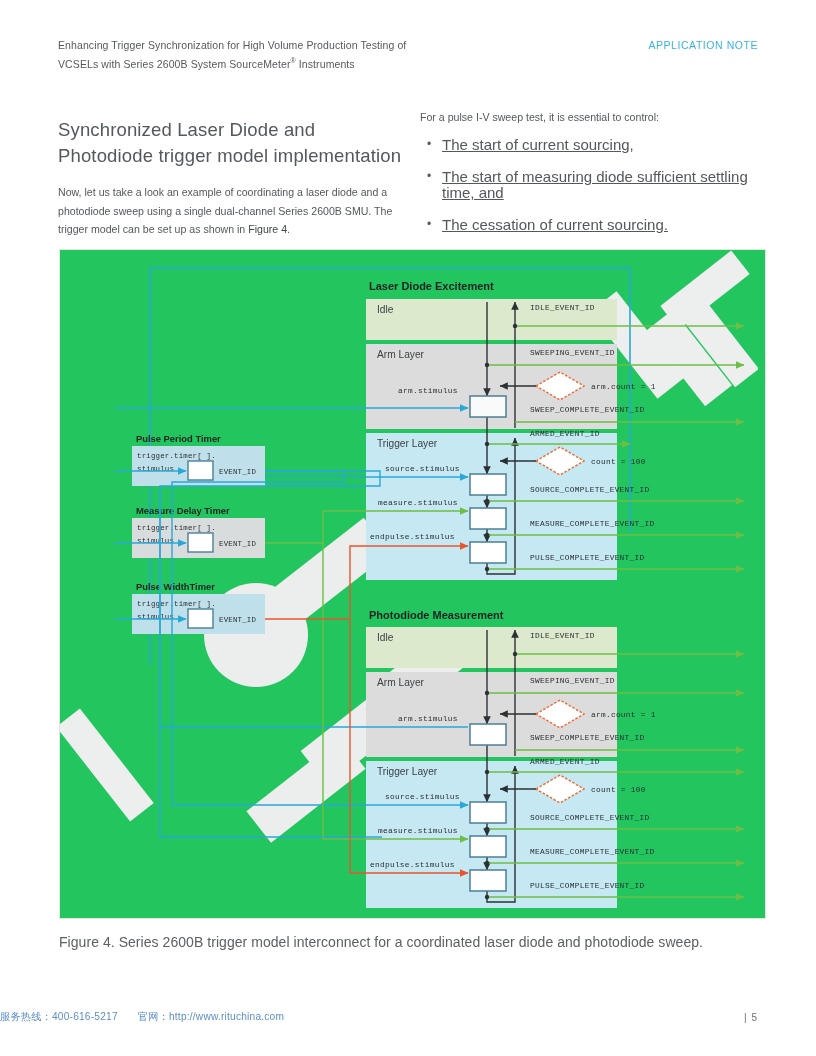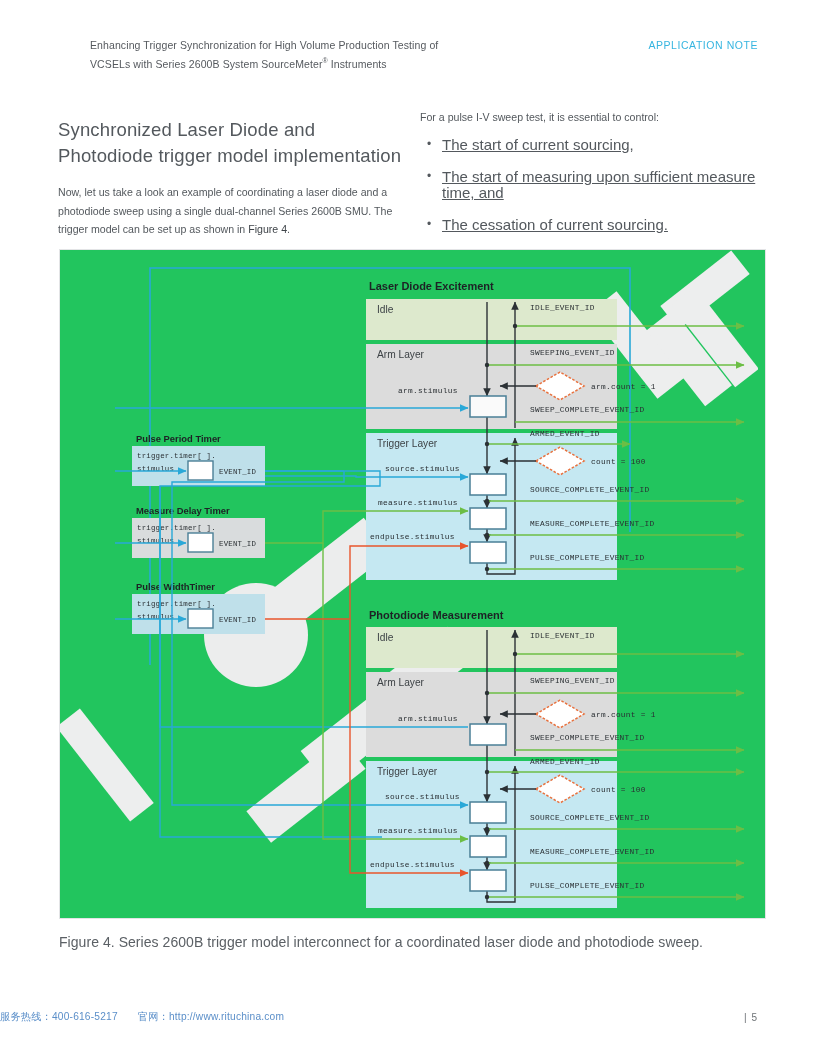--- a/index.html
+++ b/index.html
@@ -13,21 +13,21 @@
     overflow: hidden;
   }
 
   
   .page-header {
     position: absolute; left: 58px; top: 38px; right: 58px;
     display: flex; justify-content: space-between; align-items: flex-start;
   }
   .header-title {
     font-size: 10.5px; line-height: 15px; color: #55595e;
-    max-width: 520px; letter-spacing: .1px; margin-left: 32px;
+    max-width: 520px; letter-spacing: .1px;
   }
   .header-kicker {
     font-size: 10.5px; color: #36b5e0; letter-spacing: .55px;
     white-space: nowrap; padding-top: 1px;
   }
   .sup { font-size: 7px; vertical-align: super; }
 
   
   .intro { position: absolute; left: 58px; top: 100px; width: 700px; }
   .col-left { position: absolute; left: 0; top: 0; width: 352px; }
@@ -108,21 +108,21 @@
   <div class="col-left">
     <h1 class="page-title">Synchronized Laser Diode and Photodiode trigger model implementation</h1>
     <p class="body-copy">
       <span>Now, let us take a look an example of coordinating a laser diode and a photodiode sweep using a single dual-channel Series 2600B SMU. The trigger model can be set up as shown in </span><b>Figure 4</b><span>.</span>
     </p>
   </div>
   <div class="col-right">
     <p class="lead">For a pulse I-V sweep test, it is essential to control:</p>
     <ul class="bullets">
       <li>The start of current sourcing,</li>
-      <li>The start of measuring upon sufficient measure time, and</li>
+      <li>The start of measuring diode sufficient settling time, and</li>
       <li>The cessation of current sourcing.</li>
     </ul>
   </div>
 </div>
 
 <div class="figure-frame">
   <div class="diagram">
     <svg width="698" height="670" viewBox="0 0 698 670">
       <defs>
         <marker id="ah-green" markerWidth="7" markerHeight="7" refX="6" refY="3.2" orient="auto">

